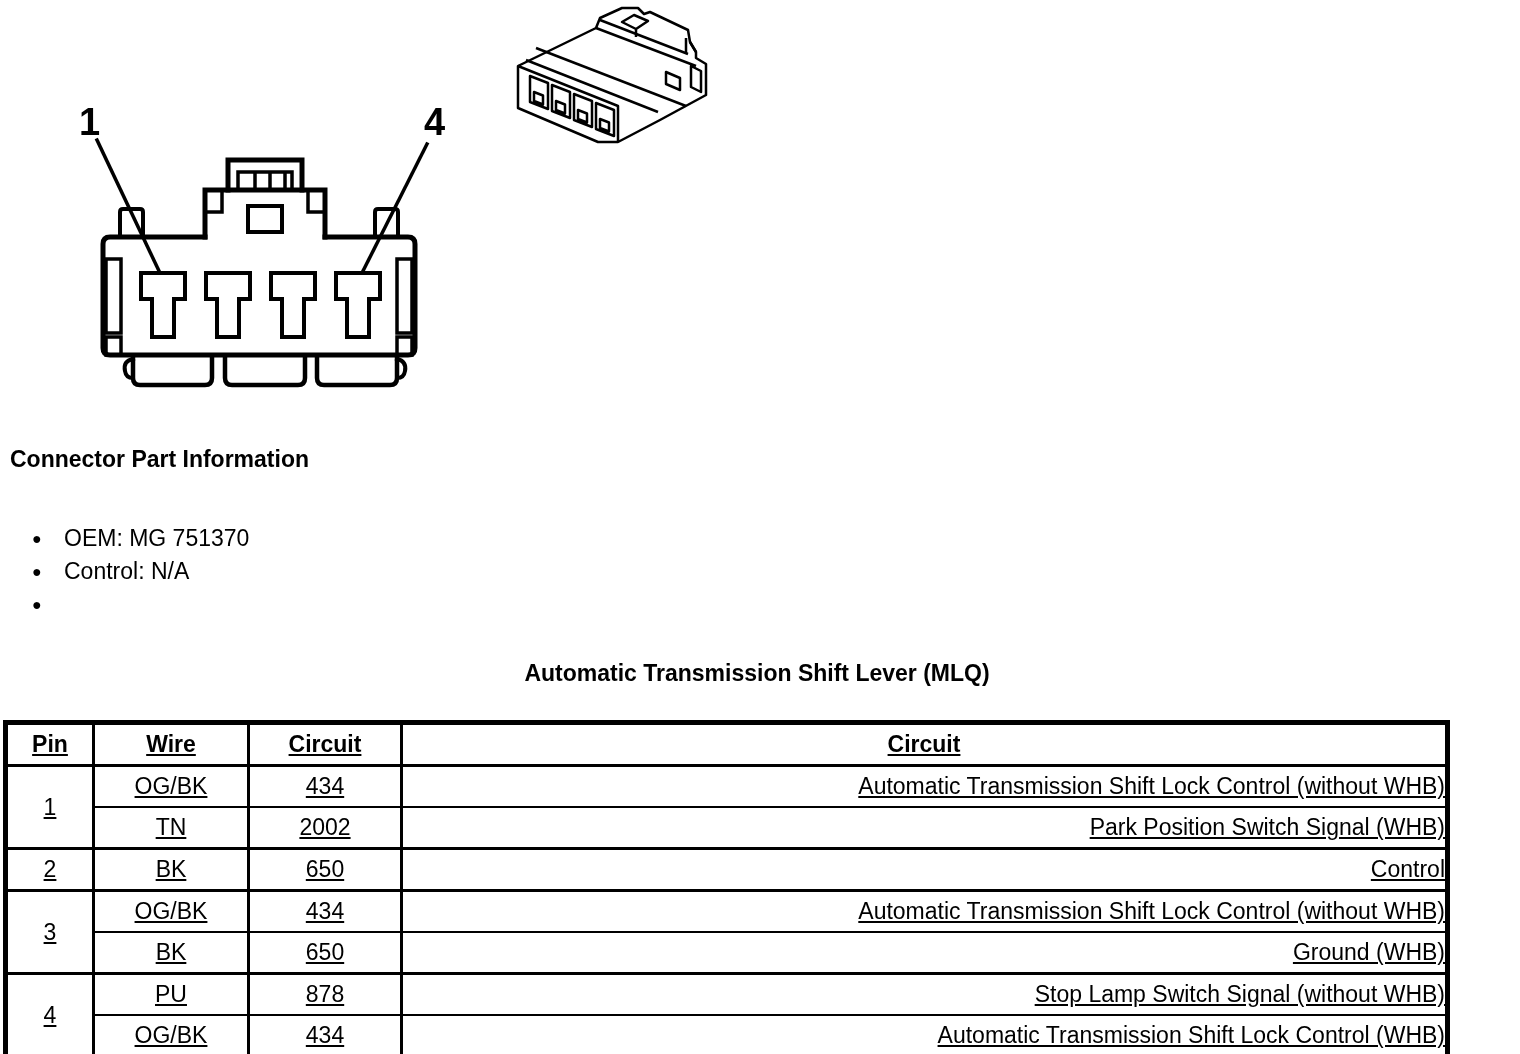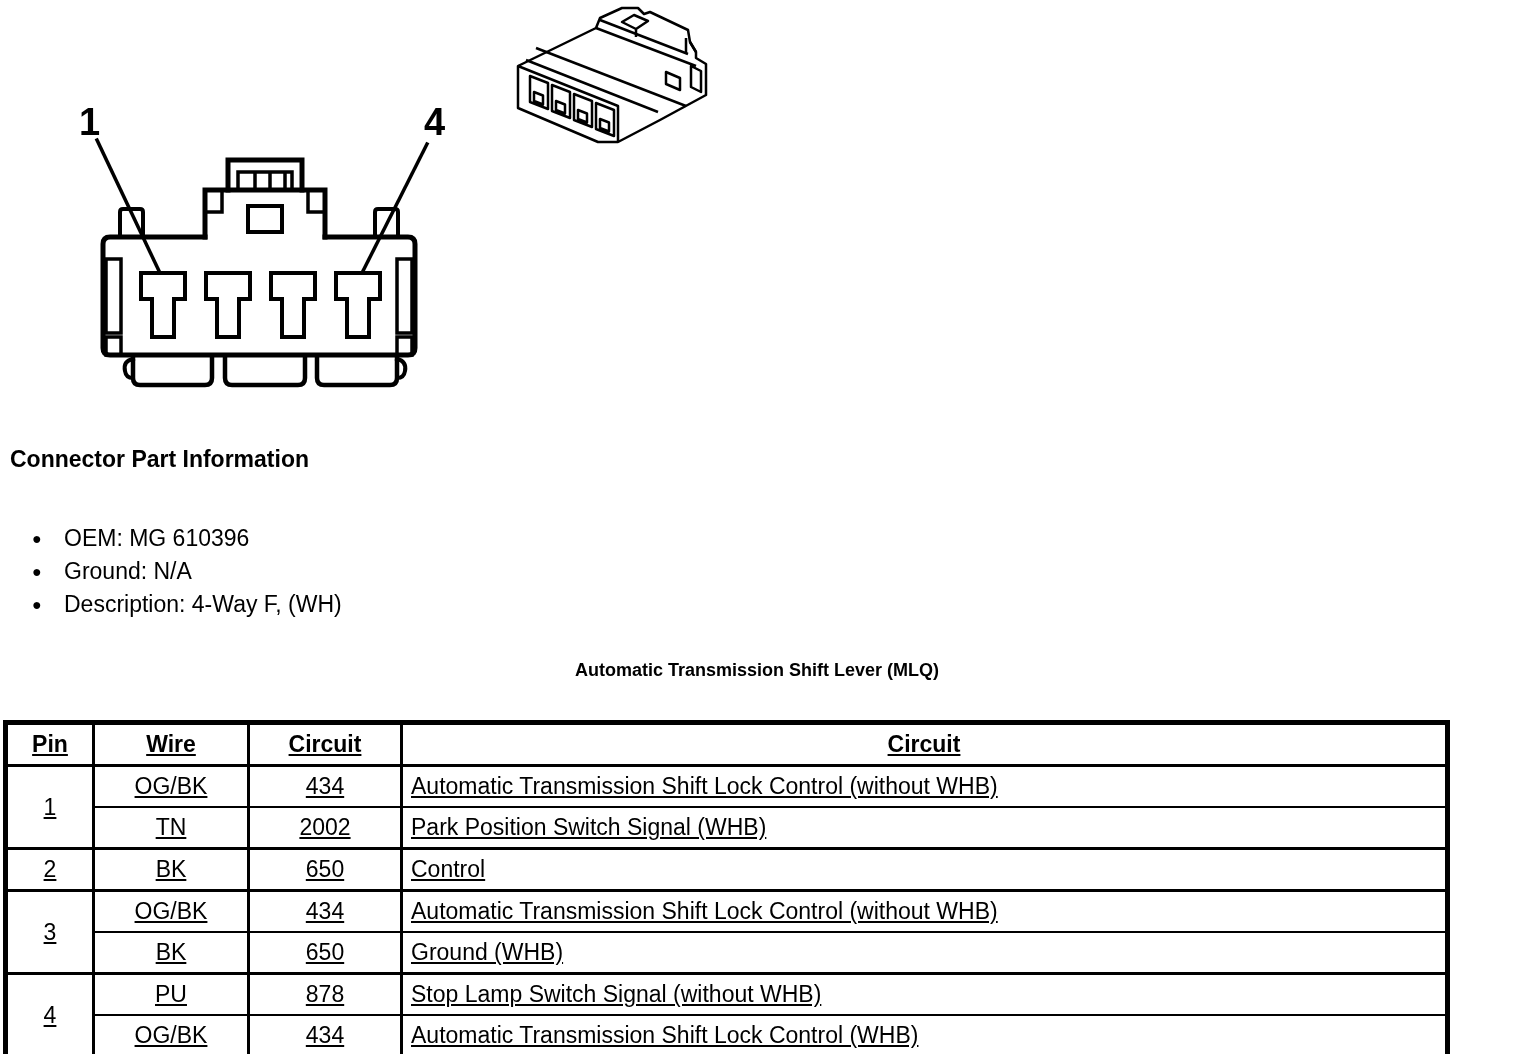--- a/index.html
+++ b/index.html
@@ -22,37 +22,37 @@
   .part-list li{
     position:relative;height:33px;padding-left:54px;font-size:23px;
     display:flex;align-items:center;white-space:nowrap;
   }
   .part-list .dot{
     position:absolute;left:22px;top:50%;transform:translateY(-50%);
     font-size:16px;line-height:1;
   }
   .table-title{
     position:absolute;left:3px;top:660px;width:1508px;text-align:center;
-    font-size:18px;font-weight:bold;
+    font-size:23px;font-weight:bold;
   }
   table.pinout{
     position:absolute;left:3px;top:720px;width:1447px;
     border-collapse:collapse;table-layout:fixed;
     font-size:23px;border:5px solid #000;text-decoration:underline;
   }
   table.pinout th{
     border:3px solid #000;height:39px;text-align:center;
     font-size:23px;font-weight:bold;padding:0;
   }
   table.pinout td{
     border:3px solid #000;border-top-width:2px;border-bottom-width:2px;
     height:39px;text-align:center;padding:0;white-space:nowrap;overflow:hidden;
   }
   table.pinout tr.gs td{border-top-width:3px;}
-  table.pinout td.fn{text-align:left;padding-left:8px;}
+  table.pinout td.fn{text-align:right;padding-left:8px;}
 </style>
 </head>
 <body>
 
 <div class="page">
 
   <svg viewBox="60 95 400 305" style="left:60px;top:95px;width:400px;height:305px" fill="none" stroke="#000000" stroke-linecap="square">
 
     <path d="M97,140 L159,271" stroke-width="3.5"></path>
     <path d="M427,144 L363,271" stroke-width="3.5"></path>
@@ -105,29 +105,28 @@
     <path d="M52,83 l18,7 l0,26 l-18,-7 Z M56,99 l9,3.5 l0,9 l-9,-3.5 Z"></path>
     <path d="M74,92 l18,7 l0,26 l-18,-7 Z M78,108 l9,3.5 l0,9 l-9,-3.5 Z"></path>
     <path d="M96,101 l18,7 l0,26 l-18,-7 Z M100,117 l9,3.5 l0,9 l-9,-3.5 Z"></path>
   </svg>
 
   <div class="section-heading">Connector Part Information</div>
 
   <ul class="part-list">
     <li>
       <span class="dot">●</span>
-      <span>OEM: MG 610396</span>
+      <span>OEM: MG 751370</span>
     </li>
     <li>
       <span class="dot">●</span>
-      <span>Ground: N/A</span>
+      <span>Control: N/A</span>
     </li>
     <li>
       <span class="dot">●</span>
-      <span>Description: 4-Way F, (WH)</span>
     </li>
   </ul>
 
   <div class="table-title">Automatic Transmission Shift Lever (MLQ)</div>
 
   <table class="pinout">
     <colgroup>
       <col style="width:88px">
         <col style="width:155px">
         <col style="width:153px">

